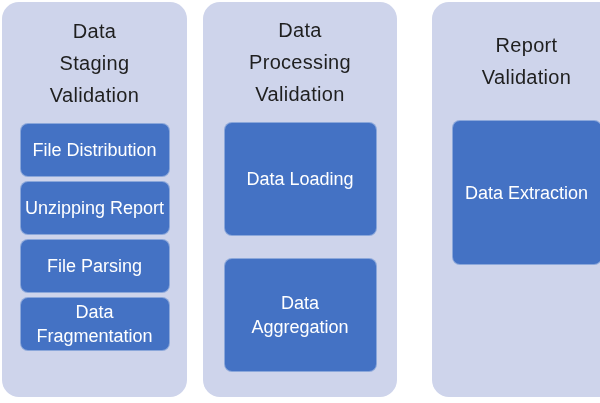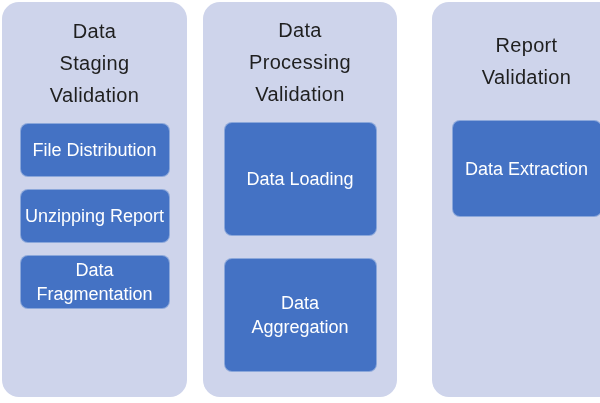--- a/index.html
+++ b/index.html
@@ -37,51 +37,52 @@
     font-size:20px;line-height:32px;
     letter-spacing:0.3px;
     color:var(--title-text);
   }
   .panel-1 .panel-title{height:121px;}
   .panel-2 .panel-title{height:120px;}
   .panel-3 .panel-title{height:118px;}
   .boxes{
     display:flex;flex-direction:column;align-items:center;
   }
-  .panel-1 .boxes{gap:12px;}
+  .panel-1 .boxes{gap:4px;}
   .panel-2 .boxes{gap:22px;}
   .panel-3 .boxes{gap:23px;}
   .box{
     box-sizing:border-box;
     background:var(--box-bg);
     border:1px solid rgba(255,255,255,0.38);
     border-radius:8px;
     display:flex;align-items:center;justify-content:center;
     text-align:center;
     white-space:pre-line;
     color:var(--box-text);
     font-size:18px;line-height:24px;
     padding:2px;
   }
   .panel-1 .box{width:150px;height:54px;}
   .panel-2 .box{width:153px;height:114px;}
-  .panel-3 .box{width:150px;height:97px;}
+  .panel-3 .box{width:150px;height:145px;}
 </style>
 </head>
 <body>
 
 <div class="canvas">
 
   <section class="panel panel-1">
     <h2 class="panel-title">Data
 Staging
 Validation</h2>
     <div class="boxes">
       <div class="box">File Distribution</div>
       <div class="box">Unzipping Report</div>
+      <div class="box">File Parsing</div>
       <div class="box">Data
 Fragmentation</div>
     </div>
   </section>
 
   <section class="panel panel-2">
     <h2 class="panel-title">Data
 Processing
 Validation</h2>
     <div class="boxes">

